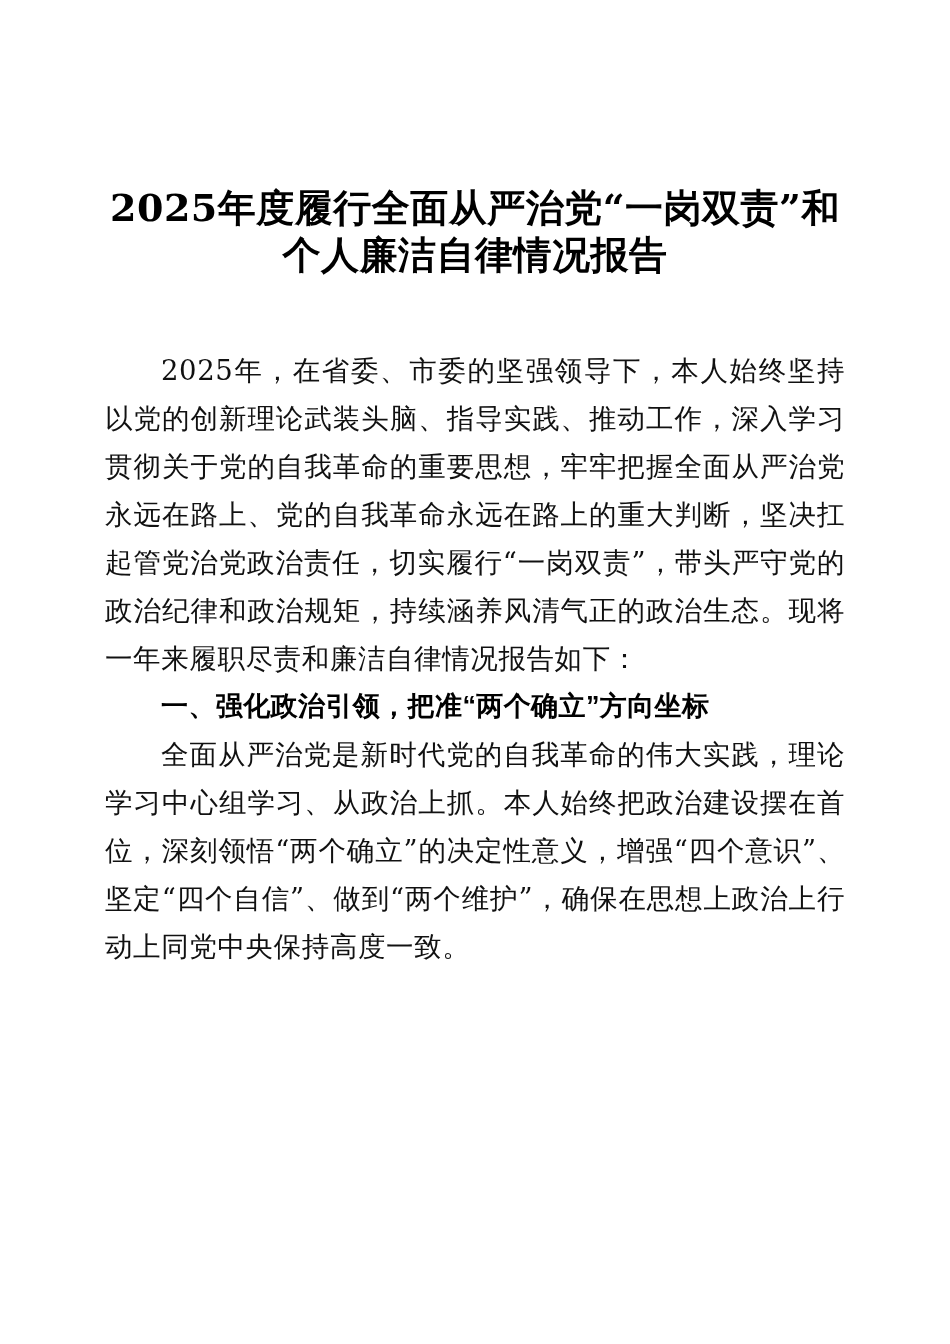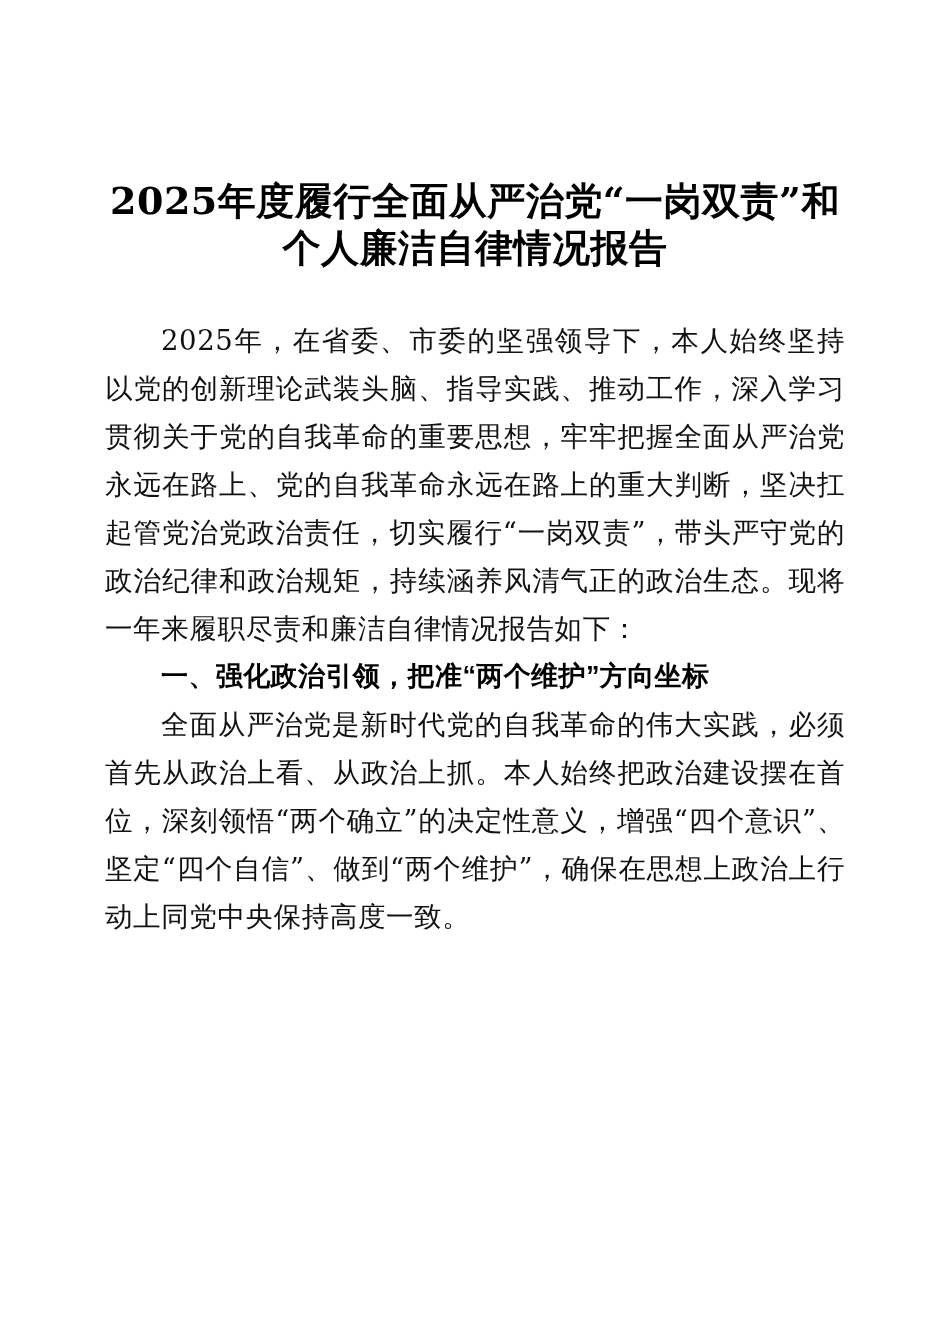--- a/index.html
+++ b/index.html
@@ -22,21 +22,21 @@
     width: 950px;
     height: 1344px;
     background: #ffffff;
     box-sizing: border-box;
     padding: 0;
   }
 
   .content {
     position: absolute;
     left: 105px;
-    top: 9px;
+    top: 16px;
     width: 740px;
   }
 
   
   .doc-title {
     margin: 0;
     padding-top: 168px;
     text-align: center;
     font-family: "DejaVu Serif", "Liberation Serif", serif;
     font-weight: 700;
@@ -53,21 +53,21 @@
     font-size: 27.5px;
     line-height: 48px;
     text-align: justify;
     text-justify: inter-ideograph;
     text-indent: 56px;
     color: #111111;
     letter-spacing: 0.6px;
   }
 
   .para.first {
-    margin-top: 45px;
+    margin-top: 68px;
   }
 
   
   .section-heading {
     margin: 0;
     font-family: "Liberation Sans", "DejaVu Sans", sans-serif;
     font-weight: 700;
     font-size: 27px;
     line-height: 48px;
     text-indent: 56px;
@@ -78,19 +78,19 @@
 </head>
 <body>
 
 <div class="page">
   <div class="content">
 
     <h1 class="doc-title">2025年度履行全面从严治党“一岗双责”和个人廉洁自律情况报告</h1>
 
     <p class="para first">2025年，在省委、市委的坚强领导下，本人始终坚持以党的创新理论武装头脑、指导实践、推动工作，深入学习贯彻关于党的自我革命的重要思想，牢牢把握全面从严治党永远在路上、党的自我革命永远在路上的重大判断，坚决扛起管党治党政治责任，切实履行“一岗双责”，带头严守党的政治纪律和政治规矩，持续涵养风清气正的政治生态。现将一年来履职尽责和廉洁自律情况报告如下：</p>
 
-    <h2 class="section-heading">一、强化政治引领，把准“两个维护”方向坐标</h2>
+    <h2 class="section-heading">一、强化政治引领，把准“两个确立”方向坐标</h2>
 
-    <p class="para">全面从严治党是新时代党的自我革命的伟大实践，必须首先从政治上看、从政治上抓。本人始终把政治建设摆在首位，深刻领悟“两个确立”的决定性意义，增强“四个意识”、坚定“四个自信”、做到“两个维护”，确保在思想上政治上行动上同党中央保持高度一致。</p>
+    <p class="para">全面从严治党是新时代党的自我革命的伟大实践，理论学习中心组学习、从政治上抓。本人始终把政治建设摆在首位，深刻领悟“两个确立”的决定性意义，增强“四个意识”、坚定“四个自信”、做到“两个维护”，确保在思想上政治上行动上同党中央保持高度一致。</p>
 
 
   </div>
 </div>
 
 </body></html>

